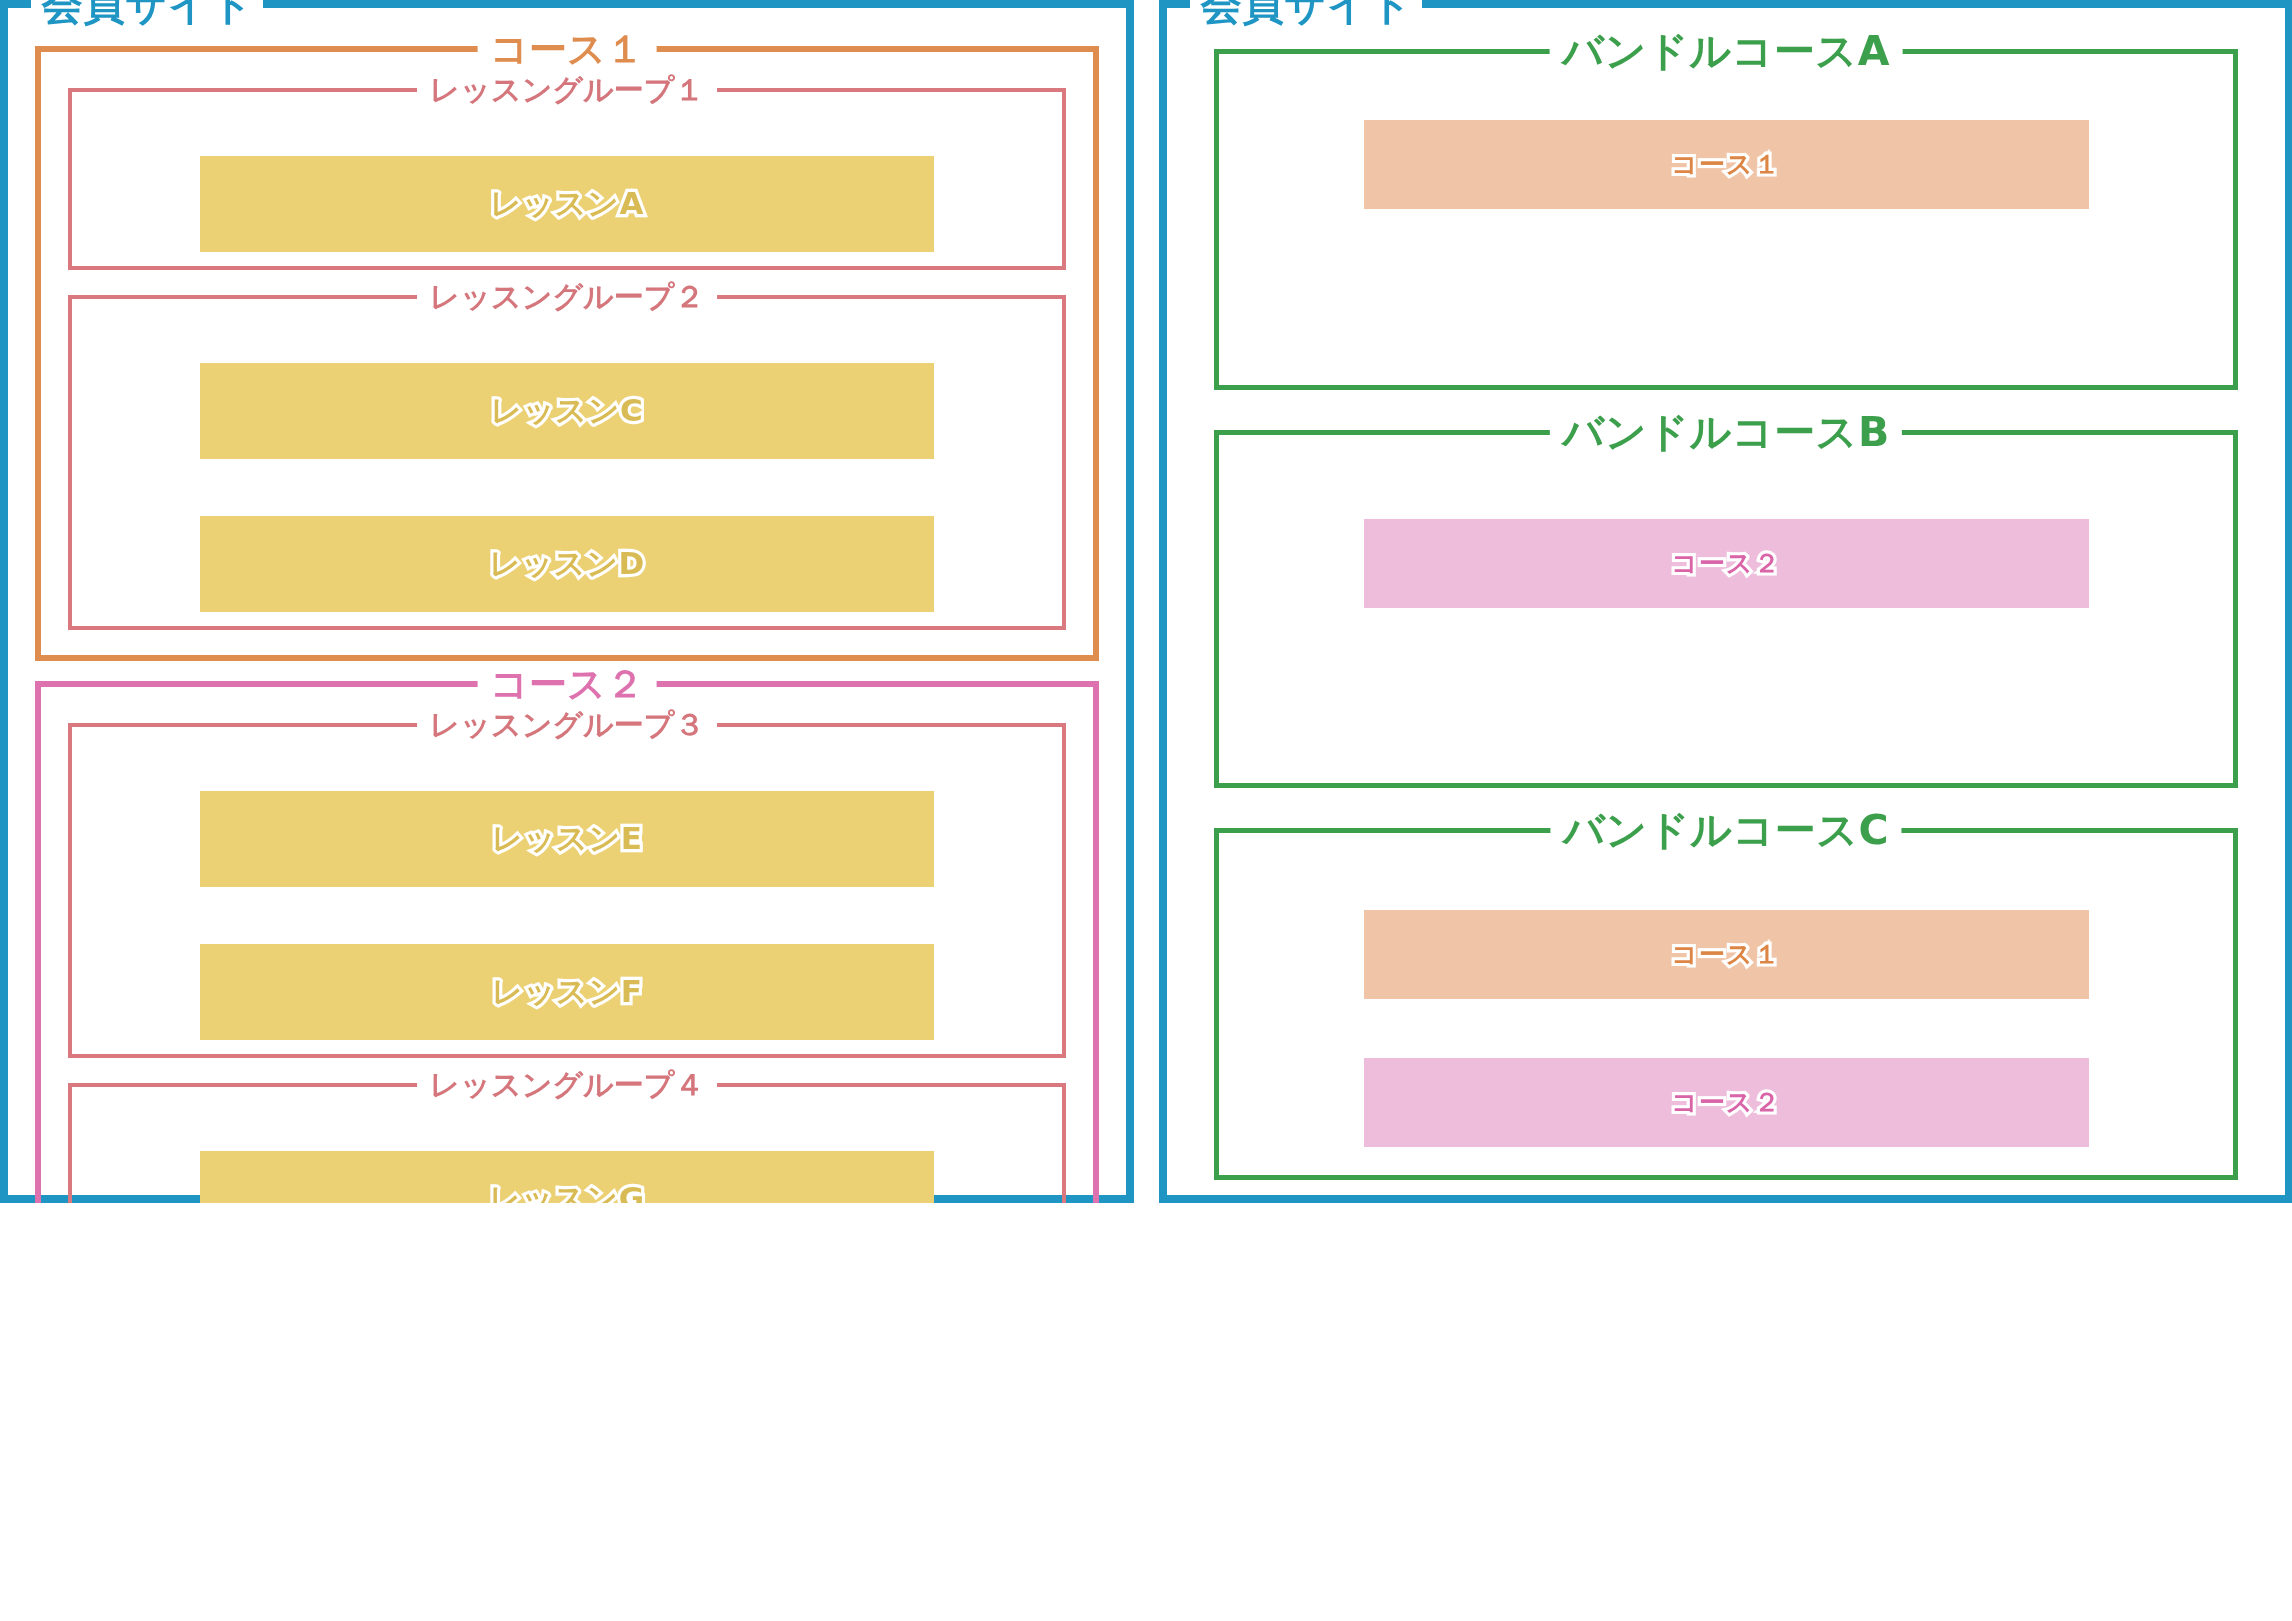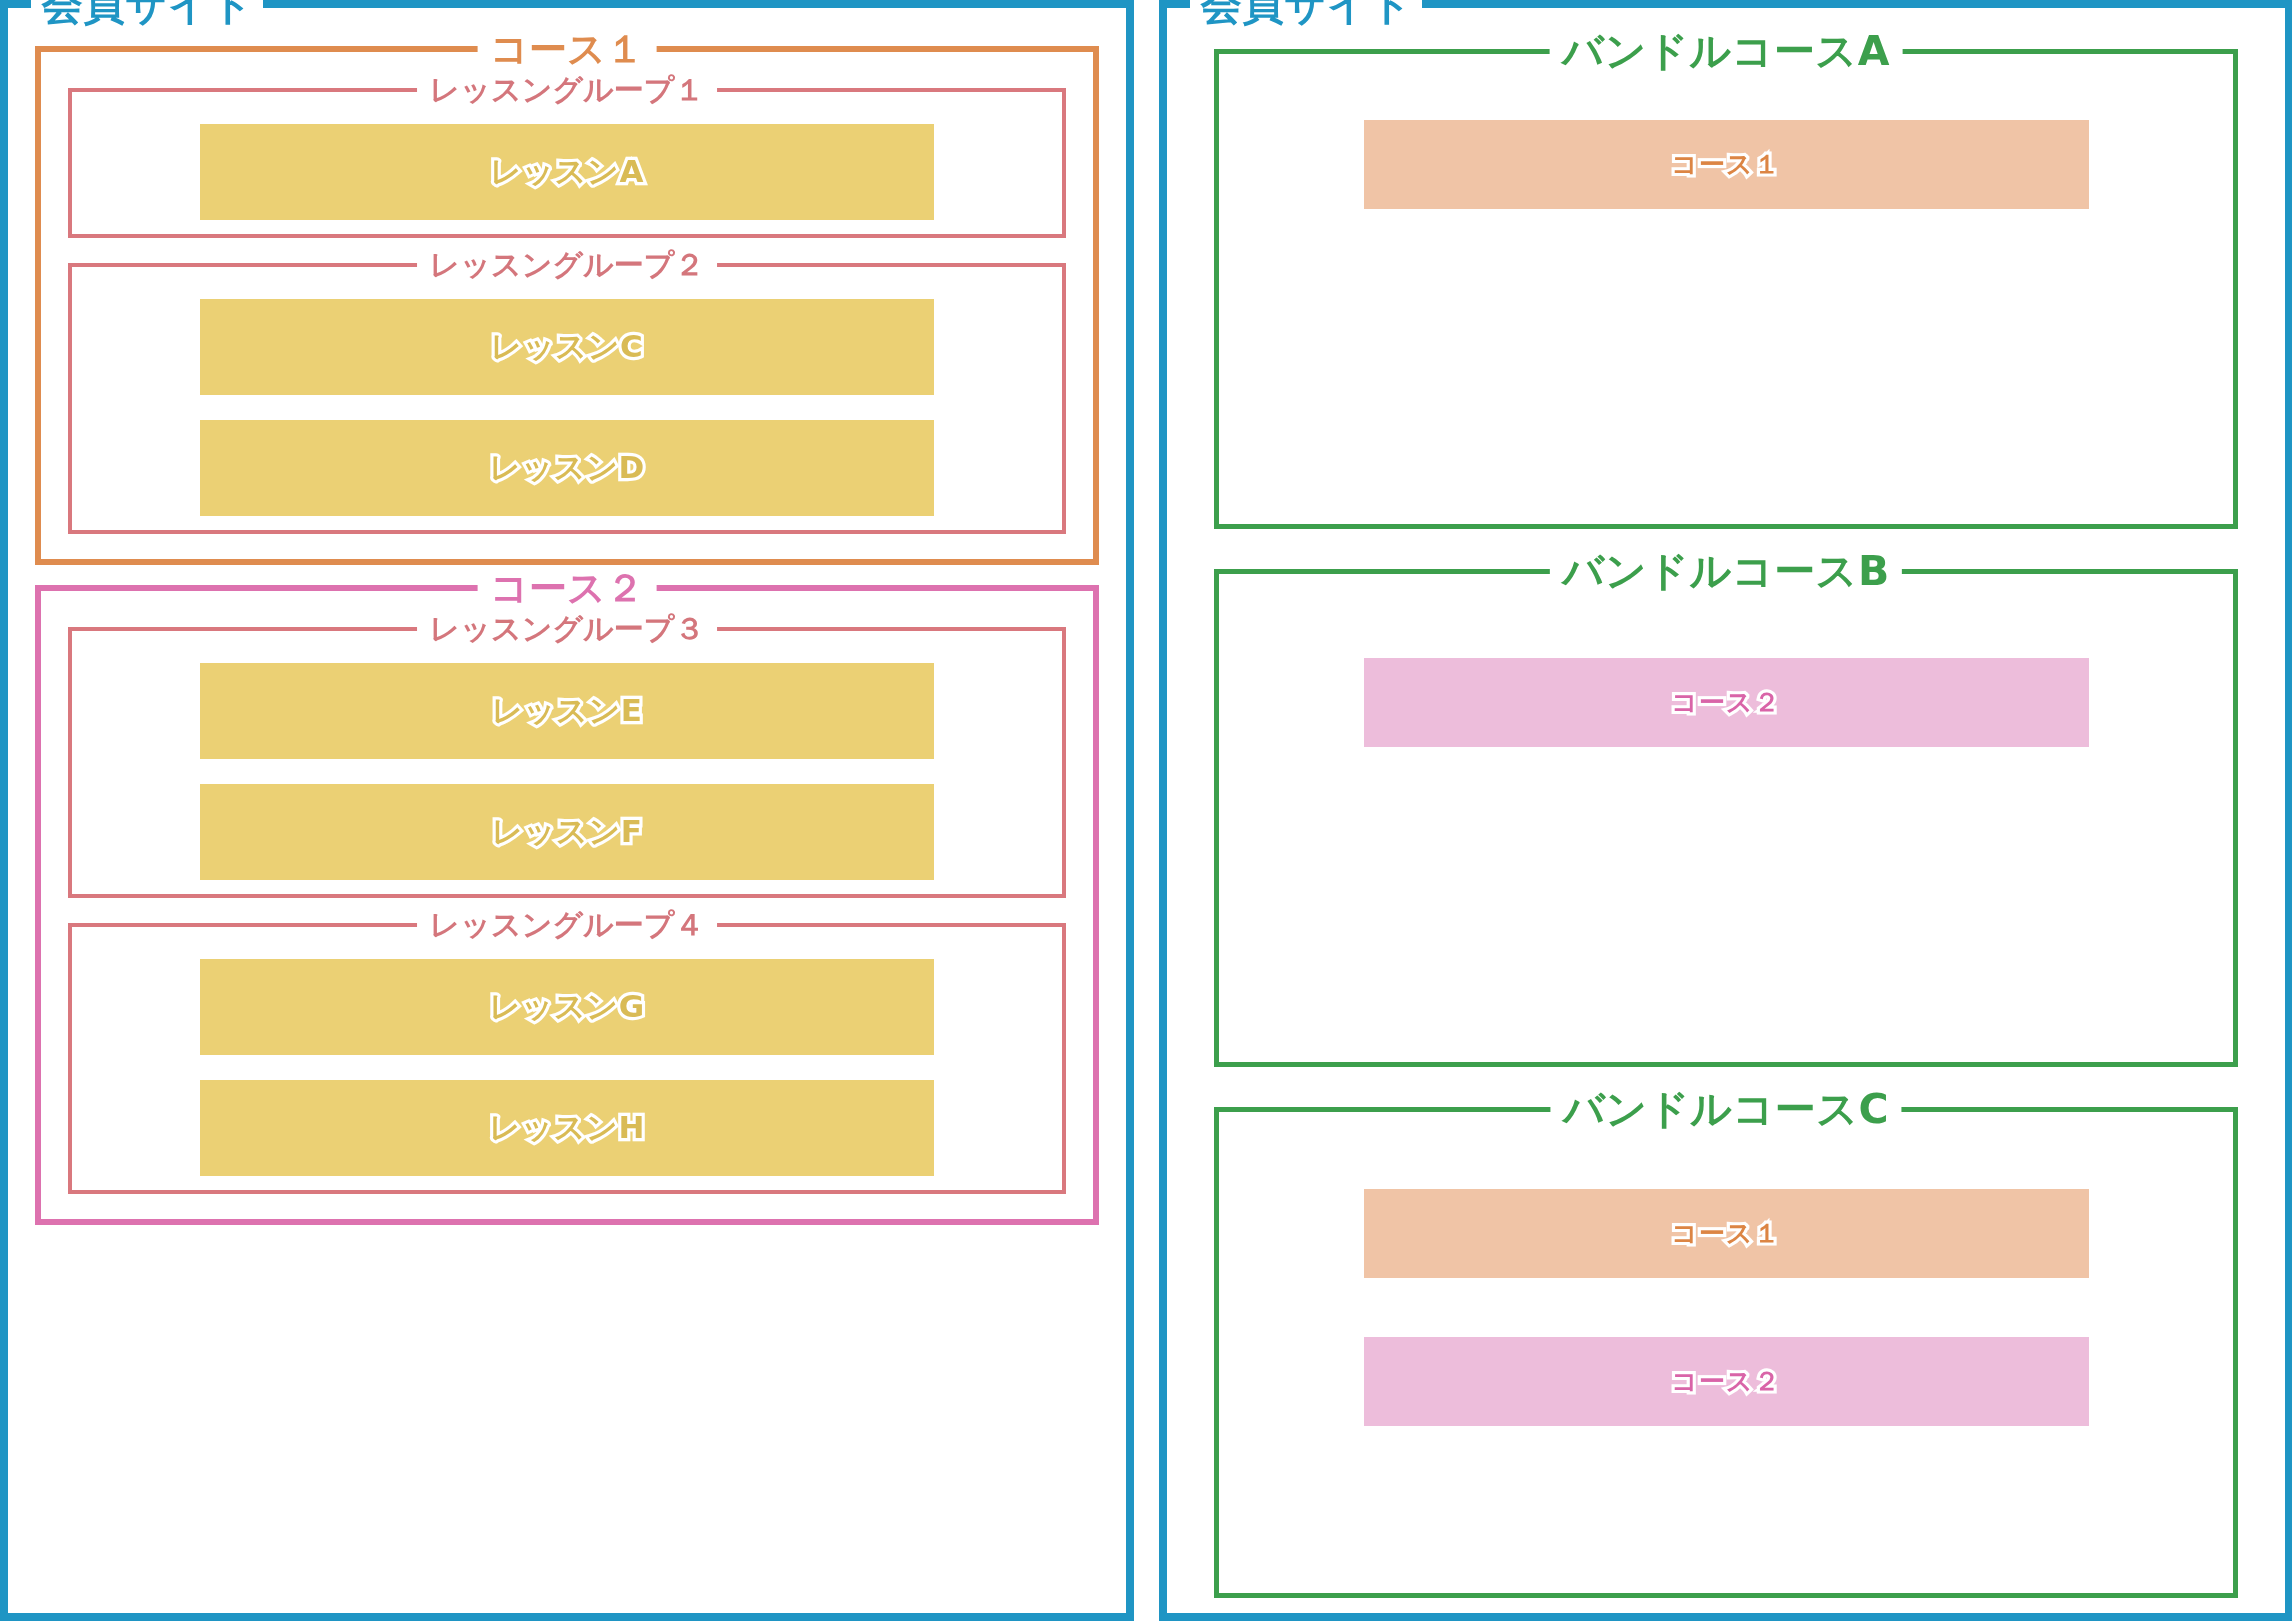--- a/index.html
+++ b/index.html
@@ -8,21 +8,21 @@
     padding: 0;
     background: #ffffff;
   }
   body {
     font-family: "DejaVu Sans", "Liberation Sans", sans-serif;
   }
 
   .canvas {
     position: relative;
     width: 2293px;
-    height: 1621px;
+    height: 1203px;
     background: #ffffff;
     box-sizing: border-box;
     display: flex;
     flex-direction: row;
     gap: 25px;
     padding: 0;
   }
 
   
   .frame {
@@ -110,20 +110,21 @@
   }
 
   
   .lesson-box {
     width: 734px;
     height: 96px;
     background: #ebd074;
     display: flex;
     align-items: center;
     justify-content: center;
+    margin-top: 32px;
   }
   .lesson-label {
     font-size: 31px;
     font-weight: 700;
     color: #d9bb55;
     letter-spacing: 0.02em;
     paint-order: stroke fill;
     -webkit-text-stroke: 6.3px #ffffff;
     text-shadow:
       0 0 0 #ffffff;

